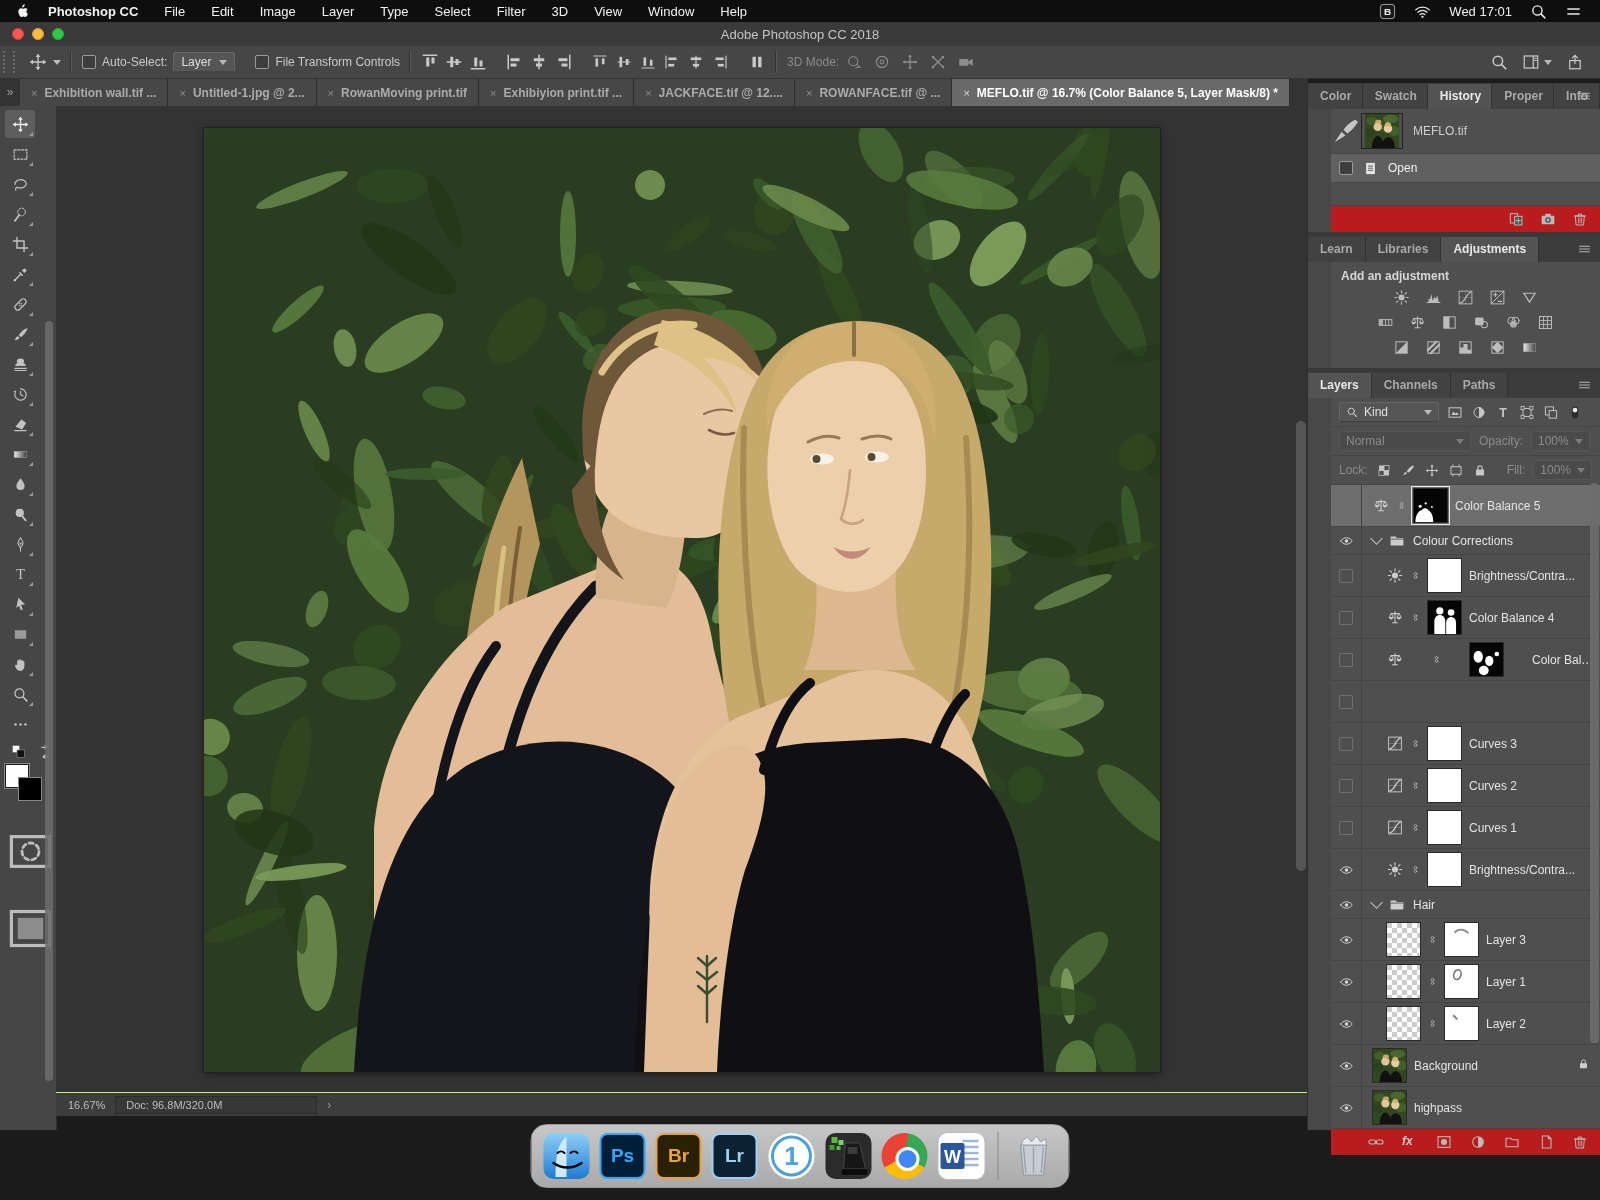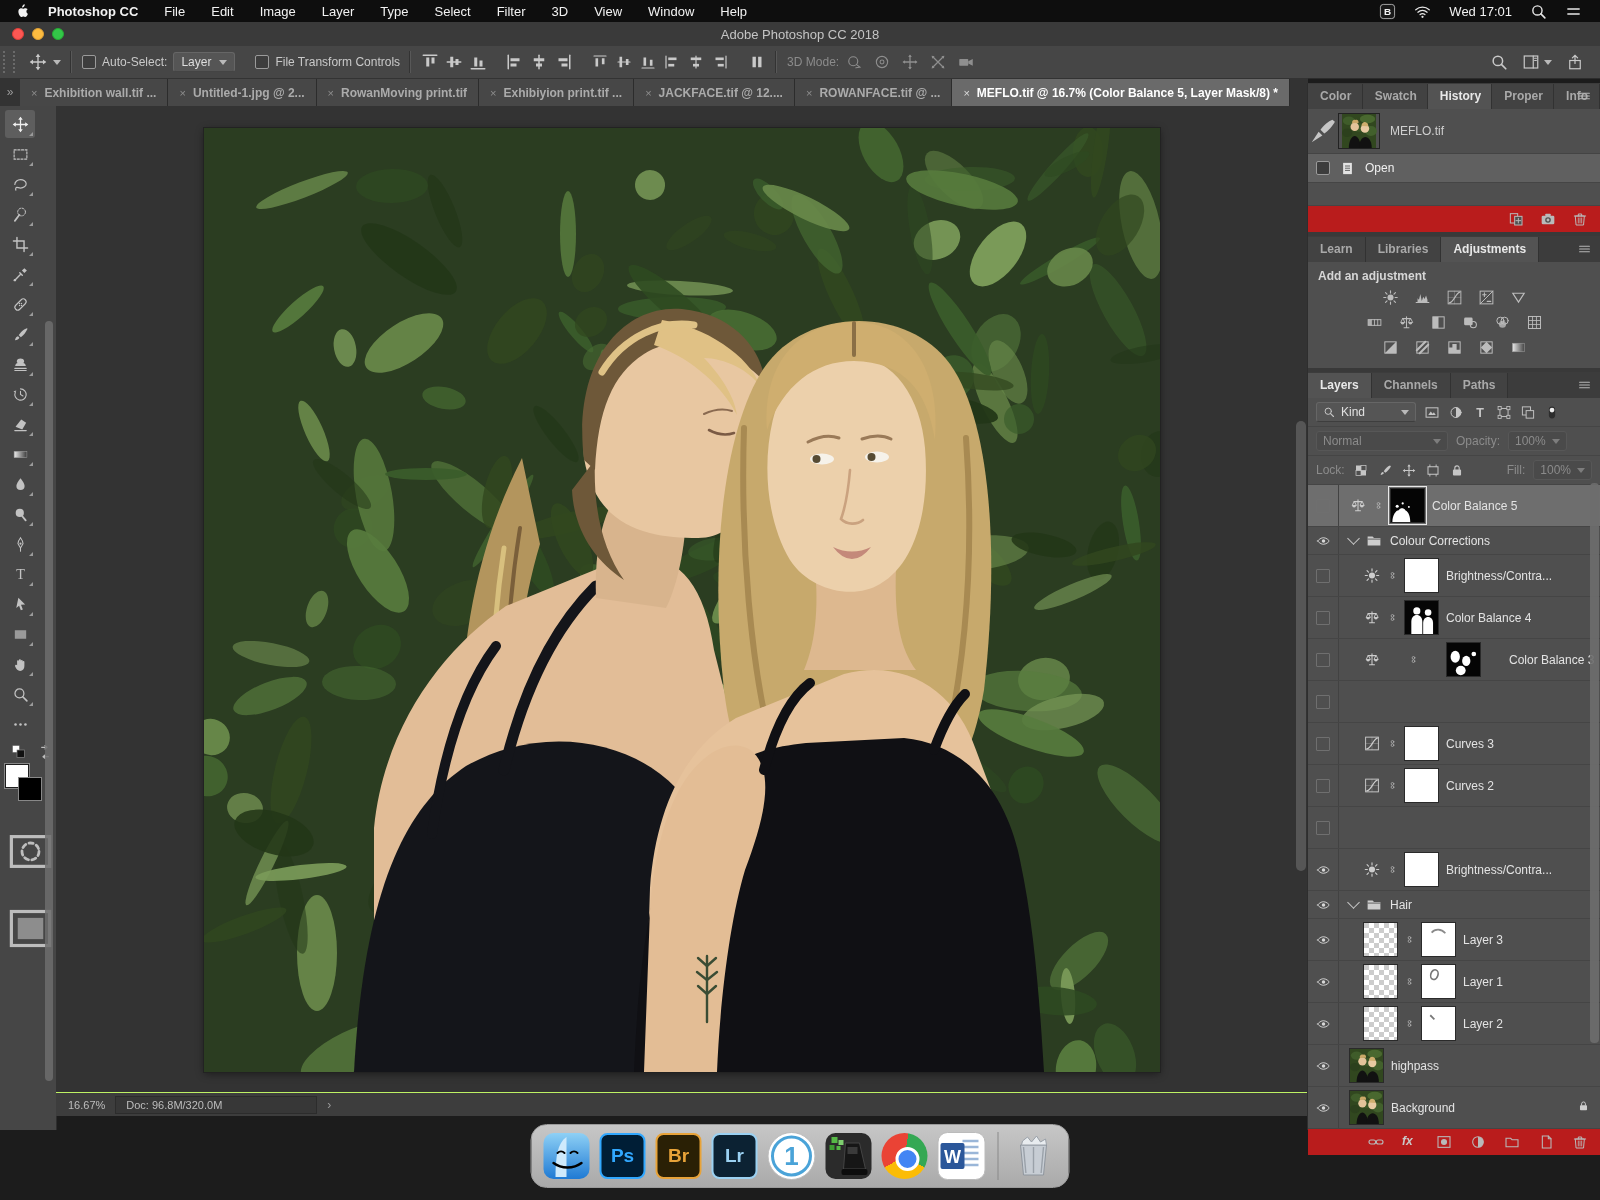--- a/index.html
+++ b/index.html
@@ -66,21 +66,21 @@
   #statusbar .docfield{background:#373737;border:1px solid #2c2c2c;padding:2px 10px;min-width:180px;}
   #statusbar .chev{color:#9a9a9a;font-size:12px;}
   
   #rightdock{position:absolute;top:83px;right:0;width:292px;bottom:70px;background:#484848;border-left:1px solid #2e2e2e;
     color:#cfcfcf;font-size:12px;}
   .pgroup{border-bottom:4px solid #393939;}
   .ptabs{display:flex;background:#3c3c3c;height:26px;align-items:flex-end;position:relative;}
   .ptab{padding:5px 12px 6px;background:#424242;color:#a9a9a9;font-weight:bold;font-size:12px;border-right:1px solid #323232;white-space:nowrap;overflow:hidden;max-width:74px;text-overflow:clip;}
   .ptab.active{background:#535353;color:#e8e8e8;}
   .pmenu{position:absolute;right:8px;top:7px;width:15px;height:12px;color:#b5b5b5;}
-  .pbody{background:#4f4f4f;}
+  .pbody{background:#4f4f4f;margin-left:23px;}
   
   .hrow1{display:flex;align-items:center;height:44px;border-bottom:1px solid #444;}
   .hsrc{width:30px;display:flex;justify-content:center;color:#c6c6c6;}
   .hthumb{width:40px;height:34px;border:1px solid #222;margin-right:10px;}
   .hstate{display:flex;align-items:center;height:28px;background:#606060;color:#f0f0f0;gap:10px;border-bottom:1px solid #454545;}
   .hstate .cb{margin-left:8px;}
   .hstate .dico{width:15px;height:15px;color:#e3e3e3;}
   .hspacer{height:22px;border-bottom:1px solid #454545;}
   .pbar{display:flex;justify-content:flex-end;align-items:center;height:26px;gap:16px;padding-right:12px;background:#b91c1c;}
   .pbar .bico{width:16px;height:16px;color:#b9b9b9;}
@@ -1364,20 +1364,41 @@
                   <rect width="24" height="24" fill="#ffffff"></rect>
                 </svg>
               </span>
               <span class="lname">Curves 2</span>
             </div>
           </div>
           <div class="lrow">
             <div class="eyecol">
               <span class="nobox"></span>
             </div>
+            <div class="lcontent" style="padding-left: 24px;">
+              <span class="kico">
+                <svg viewBox="0 0 24 24" width="100%" height="100%">
+                  <rect x="3" y="3" width="18" height="18" stroke="currentColor" fill="none" stroke-linecap="round" stroke-width="1.3"></rect>
+                  <path d="M3 12h18M12 3v18" stroke="currentColor" fill="none" stroke-linecap="round" stroke-width=".7" opacity=".55"></path>
+                  <path d="M4.5 19.5C10.5 20 13.5 6 19.5 4.5" stroke="currentColor" fill="none" stroke-linecap="round" stroke-width="1.7"></path>
+                </svg>
+              </span>
+              <span class="chain8">
+                <svg viewBox="0 0 24 24" width="100%" height="100%">
+                  <circle cx="12" cy="7.6" r="3.6" stroke="currentColor" fill="none" stroke-linecap="round" stroke-width="1.8"></circle>
+                  <circle cx="12" cy="16.4" r="3.6" stroke="currentColor" fill="none" stroke-linecap="round" stroke-width="1.8"></circle>
+                </svg>
+              </span>
+              <span class="maskthumb">
+                <svg viewBox="0 0 24 24" width="100%" height="100%">
+                  <rect width="24" height="24" fill="#ffffff"></rect>
+                </svg>
+              </span>
+              <span class="lname">Curves 1</span>
+            </div>
           </div>
           <div class="lrow">
             <div class="eyecol">
               <span class="eye">
                 <svg viewBox="0 0 24 24" width="100%" height="100%">
                   <path d="M2 12s4-5.6 10-5.6S22 12 22 12s-4 5.6-10 5.6S2 12 2 12z" stroke="currentColor" fill="none" stroke-linecap="round" stroke-width="1.6"></path>
                   <circle cx="12" cy="12" r="3" fill="currentColor"></circle>
                 </svg>
               </span>
             </div>
@@ -1521,22 +1542,28 @@
                   <ellipse cx="34" cy="20" rx="7" ry="6" fill="#42602c"></ellipse>
                   <ellipse cx="6" cy="22" rx="6" ry="5" fill="#2c401d"></ellipse>
                   <circle cx="15" cy="15" r="5" fill="#e3c39a"></circle>
                   <path d="M12 11c-1-3 2-5 4-4 2-1 4 1 3.4 3.6z" fill="#caa868"></path>
                   <path d="M8 40c0-9 4-14 7-14s7 5 7 14z" fill="#111"></path>
                   <circle cx="27" cy="17" r="5" fill="#e8caa2"></circle>
                   <path d="M23 14c0-4 3.4-5 4.6-4.4 2 .2 3.8 2 3 4.8z" fill="#cfae6e"></path>
                   <path d="M20 40c0-9 4-13 7.5-13S35 31 35 40z" fill="#111"></path>
                 </svg>
               </span>
-              <span class="lname">highpass</span>
-            </div>
+              <span class="lname">Background</span>
+            </div>
+            <span class="locksm">
+              <svg viewBox="0 0 24 24" width="100%" height="100%">
+                <rect x="5.5" y="10.5" width="13" height="9.5" rx="1.5" fill="currentColor"></rect>
+                <path d="M8.5 10.5V8a3.5 3.5 0 0 1 7 0v2.5" stroke="currentColor" fill="none" stroke-linecap="round" stroke-width="1.8"></path>
+              </svg>
+            </span>
           </div>
           <div class="lrow">
             <div class="eyecol">
               <span class="eye">
                 <svg viewBox="0 0 24 24" width="100%" height="100%">
                   <path d="M2 12s4-5.6 10-5.6S22 12 22 12s-4 5.6-10 5.6S2 12 2 12z" stroke="currentColor" fill="none" stroke-linecap="round" stroke-width="1.6"></path>
                   <circle cx="12" cy="12" r="3" fill="currentColor"></circle>
                 </svg>
               </span>
             </div>
@@ -1550,28 +1577,22 @@
                   <ellipse cx="34" cy="20" rx="7" ry="6" fill="#42602c"></ellipse>
                   <ellipse cx="6" cy="22" rx="6" ry="5" fill="#2c401d"></ellipse>
                   <circle cx="15" cy="15" r="5" fill="#e3c39a"></circle>
                   <path d="M12 11c-1-3 2-5 4-4 2-1 4 1 3.4 3.6z" fill="#caa868"></path>
                   <path d="M8 40c0-9 4-14 7-14s7 5 7 14z" fill="#111"></path>
                   <circle cx="27" cy="17" r="5" fill="#e8caa2"></circle>
                   <path d="M23 14c0-4 3.4-5 4.6-4.4 2 .2 3.8 2 3 4.8z" fill="#cfae6e"></path>
                   <path d="M20 40c0-9 4-13 7.5-13S35 31 35 40z" fill="#111"></path>
                 </svg>
               </span>
-              <span class="lname">Background</span>
-            </div>
-            <span class="locksm">
-              <svg viewBox="0 0 24 24" width="100%" height="100%">
-                <rect x="5.5" y="10.5" width="13" height="9.5" rx="1.5" fill="currentColor"></rect>
-                <path d="M8.5 10.5V8a3.5 3.5 0 0 1 7 0v2.5" stroke="currentColor" fill="none" stroke-linecap="round" stroke-width="1.8"></path>
-              </svg>
-            </span>
+              <span class="lname">highpass</span>
+            </div>
           </div>
         </div>
       <div class="pbar" style="gap:18px">
         <span class="bico" id="ic-link">
             <svg viewBox="0 0 24 24" width="100%" height="100%">
               <rect x="1.5" y="9" width="10" height="6" rx="3" stroke="currentColor" fill="none" stroke-linecap="round" stroke-width="1.7"></rect>
               <rect x="12.5" y="9" width="10" height="6" rx="3" stroke="currentColor" fill="none" stroke-linecap="round" stroke-width="1.7"></rect>
             </svg>
           </span>
         <span class="bico" id="ic-fx" style="font-style:italic;font-weight:bold;color:#c9c9c9">fx</span>

